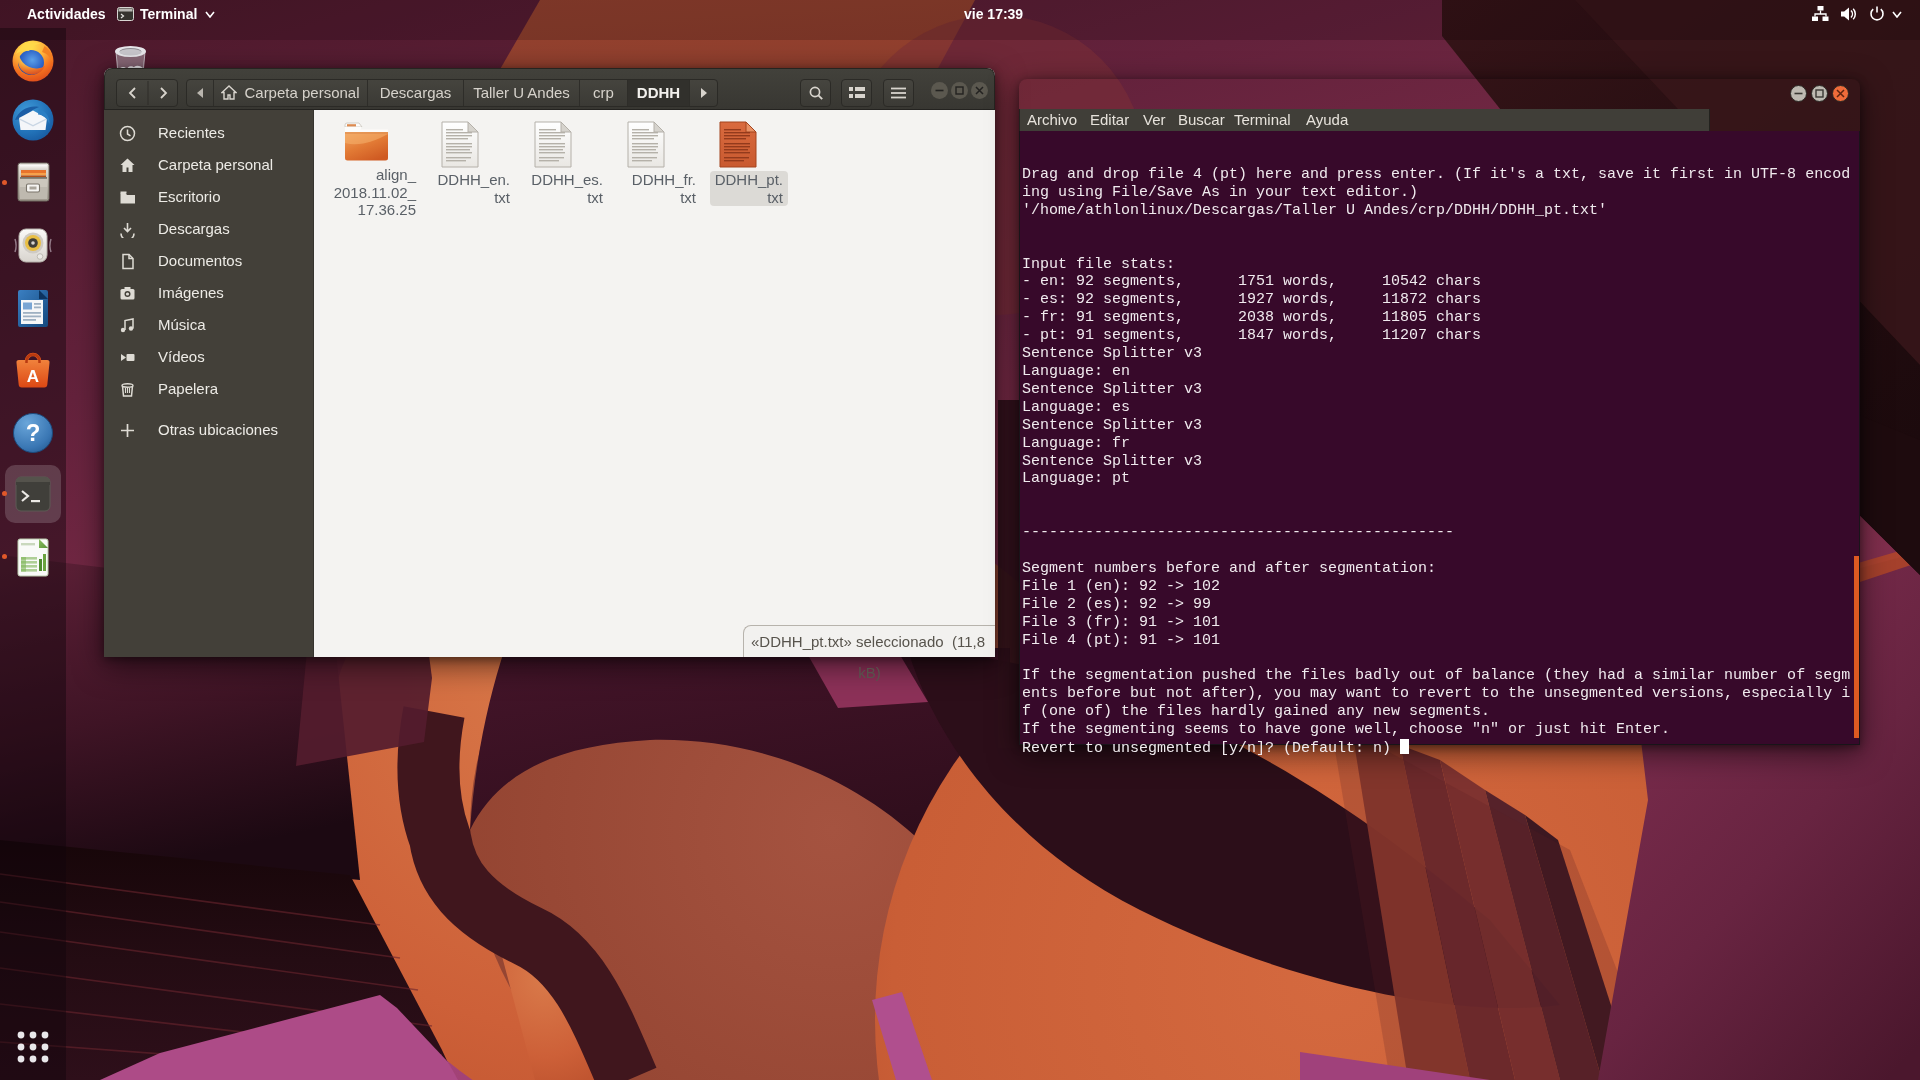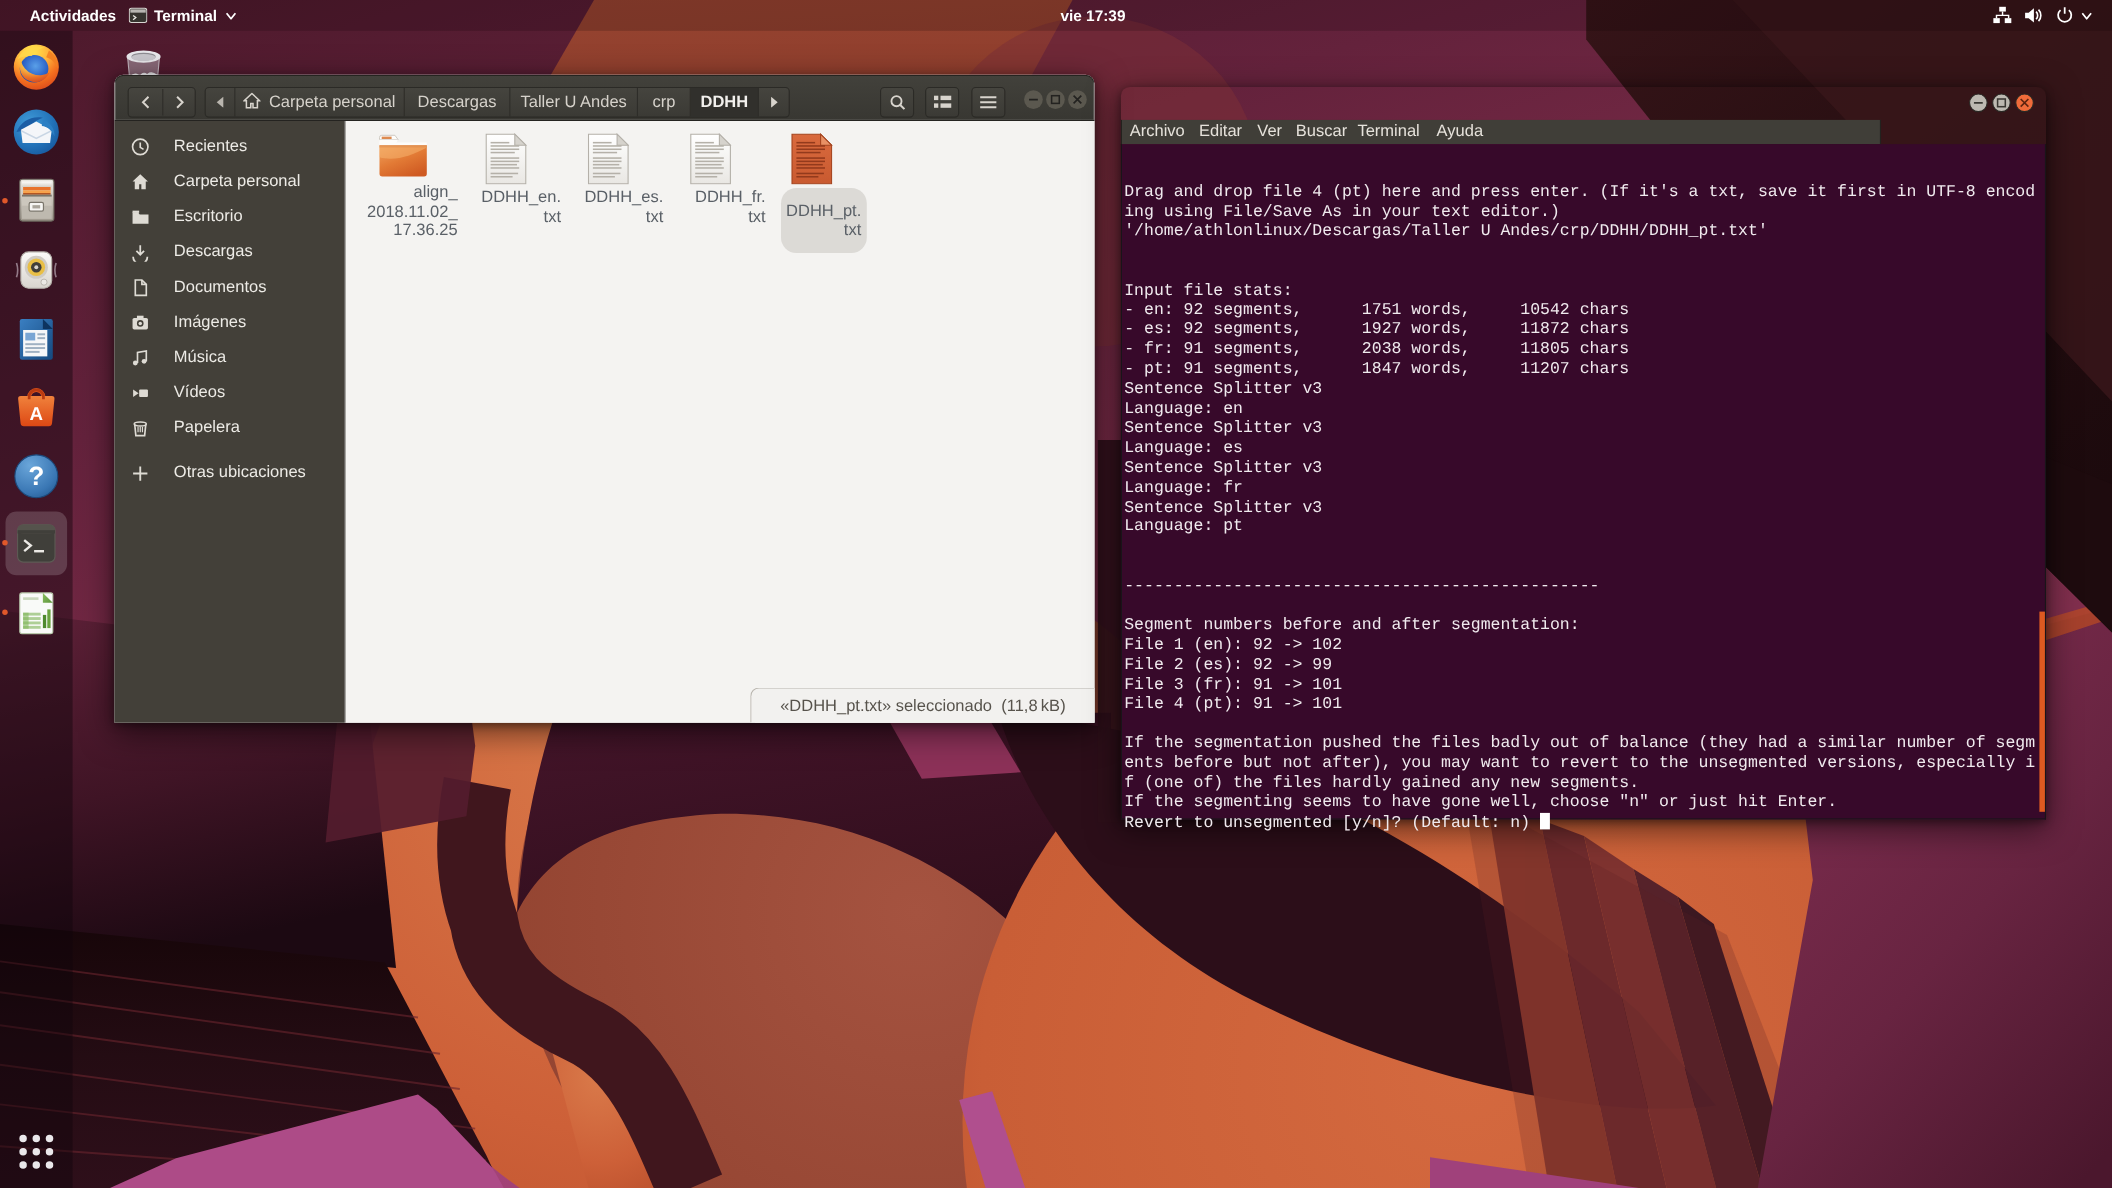--- a/index.html
+++ b/index.html
@@ -1,16 +1,16 @@
 <!DOCTYPE html>
 <html><head><meta charset="utf-8"><style>
 *{margin:0;padding:0;box-sizing:border-box}
 html,body{width:1920px;height:1080px;overflow:hidden;background:#000;font-family:"Liberation Sans",sans-serif}
 #wall{position:absolute;left:0;top:0;z-index:0}
-#topbar{position:absolute;left:0;top:0;width:1920px;height:28px;background:rgba(10,2,8,.18);z-index:40;color:#fff}
+#topbar{position:absolute;left:0;top:0;width:1920px;height:40px;background:rgba(10,2,8,.18);z-index:40;color:#fff}
 #topbar .tb{position:absolute;top:0;height:28px;line-height:28px;font-size:14px;font-weight:700;color:#fff}
 #dock{position:absolute;left:0;top:28px;width:66px;height:1052px;background:rgba(16,5,12,.44);z-index:35}
 .dicon{position:absolute;left:11px;width:44px;height:44px}
 .ddot{position:absolute;left:2px;width:5px;height:5px;border-radius:50%;background:#e0582a}
 #dsel{position:absolute;left:5px;top:437px;width:56px;height:58px;background:rgba(255,255,255,.17);border-radius:10px}
 #trash{position:absolute;left:112px;top:44px;z-index:5}
 
 #fwin{position:absolute;left:104px;top:68px;width:891px;height:589px;z-index:20;border-radius:8px 8px 0 0;box-shadow:0 8px 30px rgba(0,0,0,.55),0 2px 8px rgba(0,0,0,.4);background:#f4f3f1}
 #fhdr{position:absolute;left:0;top:0;width:891px;height:42px;background:linear-gradient(#42413b,#383732);border-radius:8px 8px 0 0;border:1px solid #252420;border-bottom:1px solid #242320}
 .hbtn{position:absolute;top:10px;height:28px;background:linear-gradient(#46453f,#3b3a35);border:1px solid #2b2a26;border-radius:4px}
@@ -23,22 +23,22 @@
 .wbtn{width:17px;height:17px;border-radius:50%;background:#5b584f;margin-right:3px;position:relative}
 
 #fside{position:absolute;left:0;top:42px;width:209px;height:547px;background:#434039}
 .srow{position:absolute;left:0;width:241px;height:32px;color:#edebe6;font-size:15px;line-height:32px}
 .srow .sic{position:absolute;left:15px;top:8px;width:17px;height:17px}
 .srow .slb{position:absolute;left:54px;top:0}
 
 #fmain{position:absolute;left:209px;top:42px;width:682px;height:547px;background:#f4f3f1;border-left:1px solid #35332e}
 .fitem{position:absolute;width:100px;text-align:right;font-size:15px;color:#5a6067}
 .fitem .lbl{margin-top:3px;line-height:17.5px}
-.sel-lbl{display:inline-block;background:#dcdad6;border-radius:14px;padding:12px 5px}
-#statuspop{position:absolute;right:0;bottom:0;width:313px;height:32px;background:#f2f1ef;border:1px solid #b7b3ac;border-right:none;border-bottom:none;border-radius:8px 0 0 0;font-size:15px;color:#57534c;text-align:center;line-height:31px}
+.sel-lbl{display:inline-block;background:#dcdad6;border-radius:4px;padding:0 5px}
+#statuspop{position:absolute;right:0;bottom:0;width:252px;height:32px;background:#f2f1ef;border:1px solid #b7b3ac;border-right:none;border-bottom:none;border-radius:8px 0 0 0;font-size:15px;color:#57534c;text-align:center;line-height:31px}
 
 #twin{position:absolute;left:1019px;top:79px;width:841px;height:666px;z-index:20;border-radius:8px 8px 0 0;box-shadow:0 8px 30px rgba(0,0,0,.55),0 2px 8px rgba(0,0,0,.4)}
 #ttitle{position:absolute;left:0;top:0;width:841px;height:30px;background:linear-gradient(#4c4a43,#403e38);border-radius:8px 8px 0 0;border:1px solid #23221e;border-bottom:none;text-align:center;line-height:30px;font-size:15px;font-weight:700;color:#dad6ce}
 #tmenu{position:absolute;left:0;top:30px;width:691px;height:22px;background:#403e38;border-left:1px solid #23221e;border-right:1px solid #23221e;font-size:15px;color:#e6e2db}
 #tmenu span{position:absolute;top:0;line-height:21px}
 #twbtns{position:absolute;top:6px;right:11px;display:flex}
 .twb{width:17px;height:17px;border-radius:50%;margin-left:4px;position:relative;border:1px solid #2a2824}
 #tbody{position:absolute;left:0;top:52px;width:841px;height:614px;background:#37092a;border:1px solid #191419;border-top:none}
 #tbody pre{font-family:"Liberation Mono",monospace;font-size:15px;line-height:17.9px;color:#f0eaee;padding:35px 0 0 2px;letter-spacing:0}
 .cur{display:inline-block;width:9px;height:15px;background:#fff;vertical-align:-2px}

